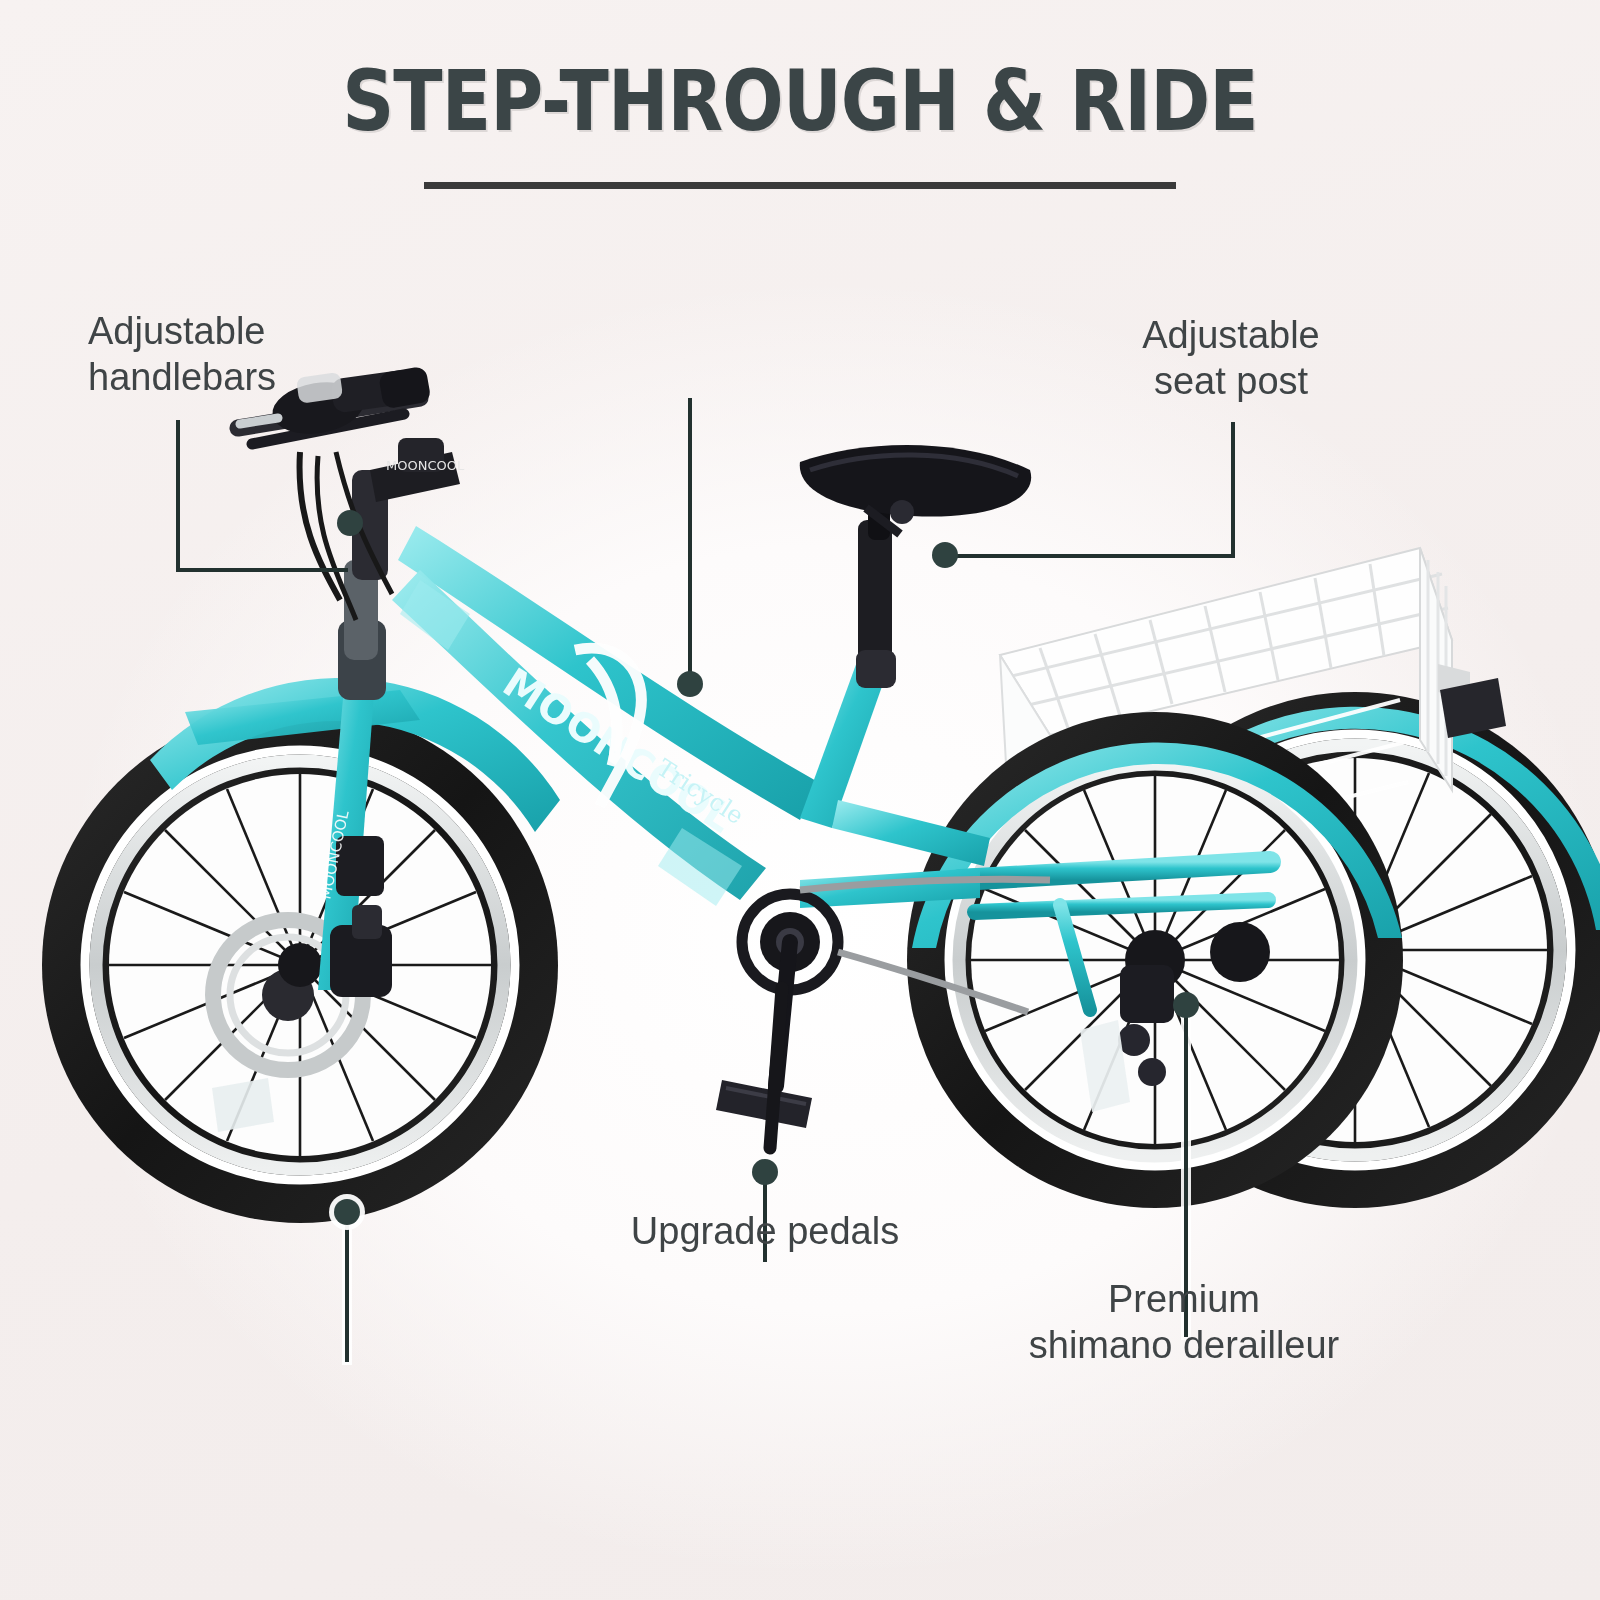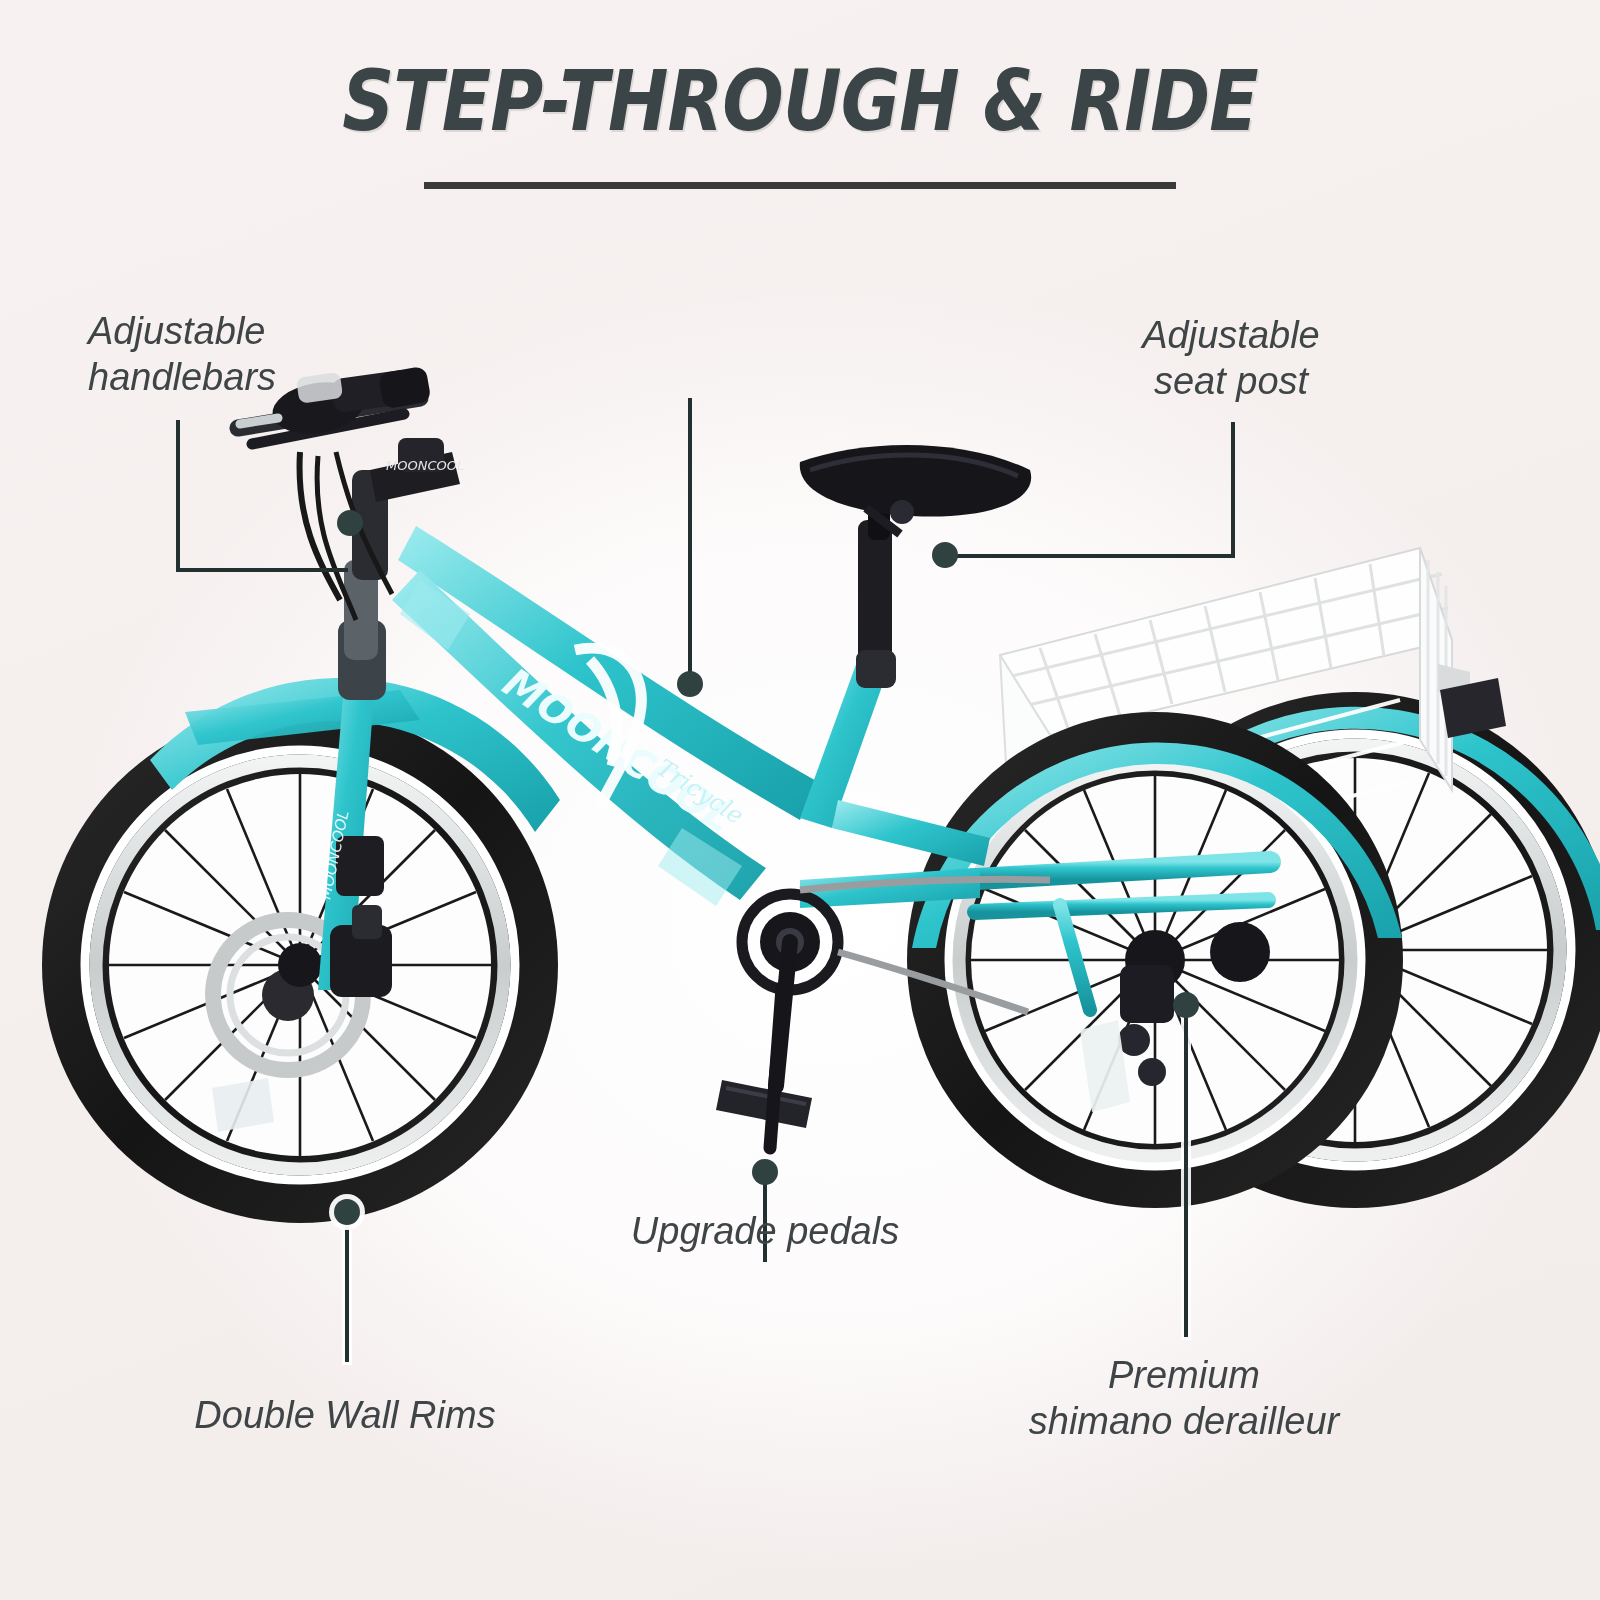--- a/index.html
+++ b/index.html
@@ -7,21 +7,20 @@
     width:1600px;height:1600px;
     background:#f5f0ef;
     font-family:"Liberation Sans", sans-serif;
     overflow:hidden;
     position:relative;
   }
   #stage{position:absolute;inset:0;
     background:
       radial-gradient(ellipse 62% 52% at 52% 58%, #ffffff 0%, #fdfbfb 46%, rgba(245,240,239,0) 78%),
       linear-gradient(160deg,#f7f2f1 0%, #f4eeed 55%, #f2eceb 100%);
-    font-style: italic;
   }
 
   
   .title{
     position:absolute;left:0;right:0;top:52px;text-align:center;
     font-weight:bold;font-size:84px;letter-spacing:-1px;
     color:#3b4547;
     transform:scaleX(.86);
     font-family:"DejaVu Sans", sans-serif;
     text-shadow:2px 2px 0 rgba(0,0,0,.10);
@@ -321,20 +320,19 @@
   <div class="lseg v white" style="left:1184px;top:1015px;height:322px;"></div>
   <div class="ldot" style="left:1173px;top:992px;"></div>
 
   <div class="label l" style="left:88px;top:308px;width:330px;">Adjustable
 handlebars</div>
 
 
   <div class="label c" style="left:1048px;top:312px;width:366px;">Adjustable
 seat post</div>
 
-  <div class="label c" style="left:115px;top:1392px;width:460px;">Double Wall Rims</div>
 
   <div class="label c" style="left:548px;top:1208px;width:434px;">Upgrade pedals</div>
 
-  <div class="label c" style="left:944px;top:1352px;width:480px;text-align:center;">Premium
+  <div class="label c" style="left:944px;top:1276px;width:480px;text-align:center;">Premium
 shimano derailleur</div>
 
 </div>
 
 </body></html>

